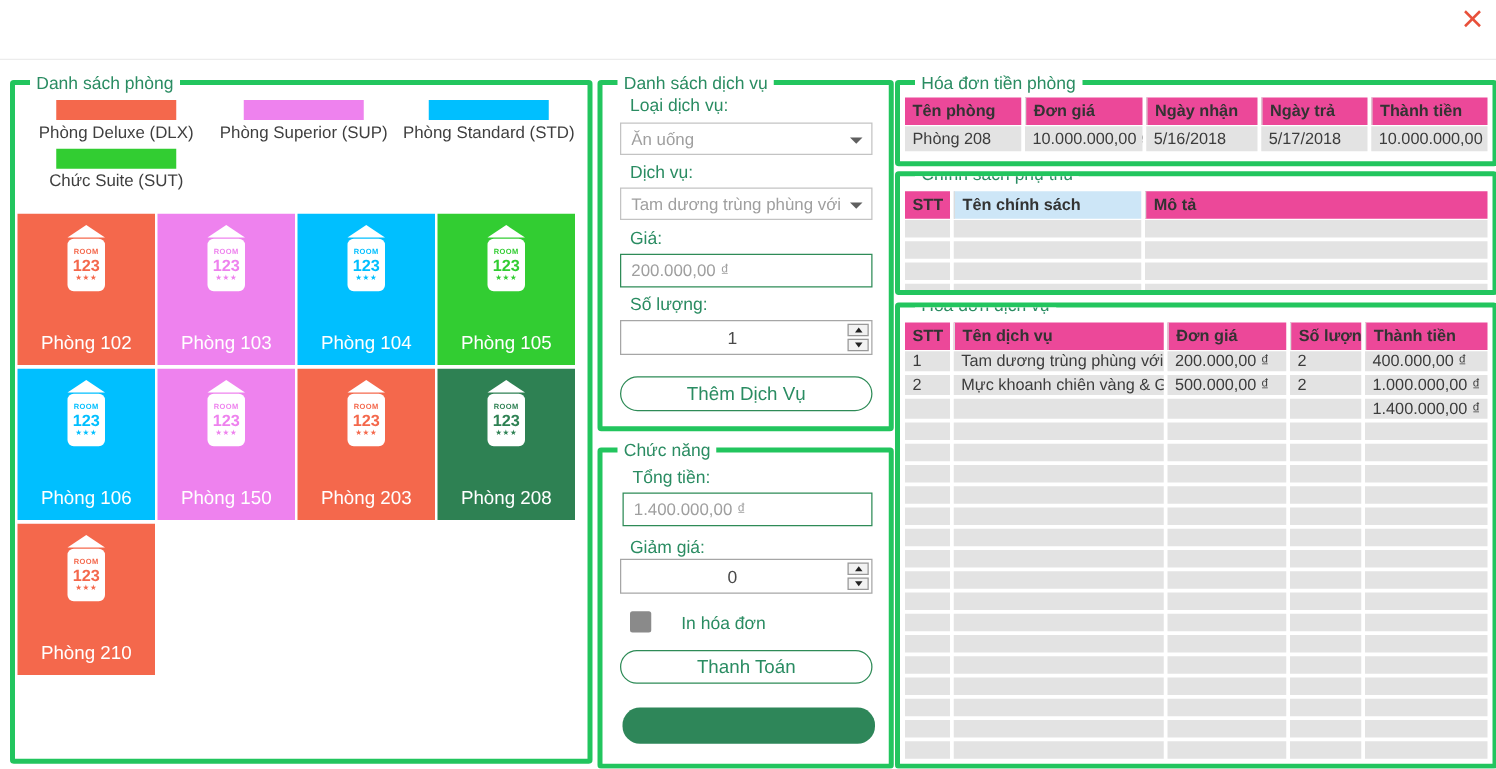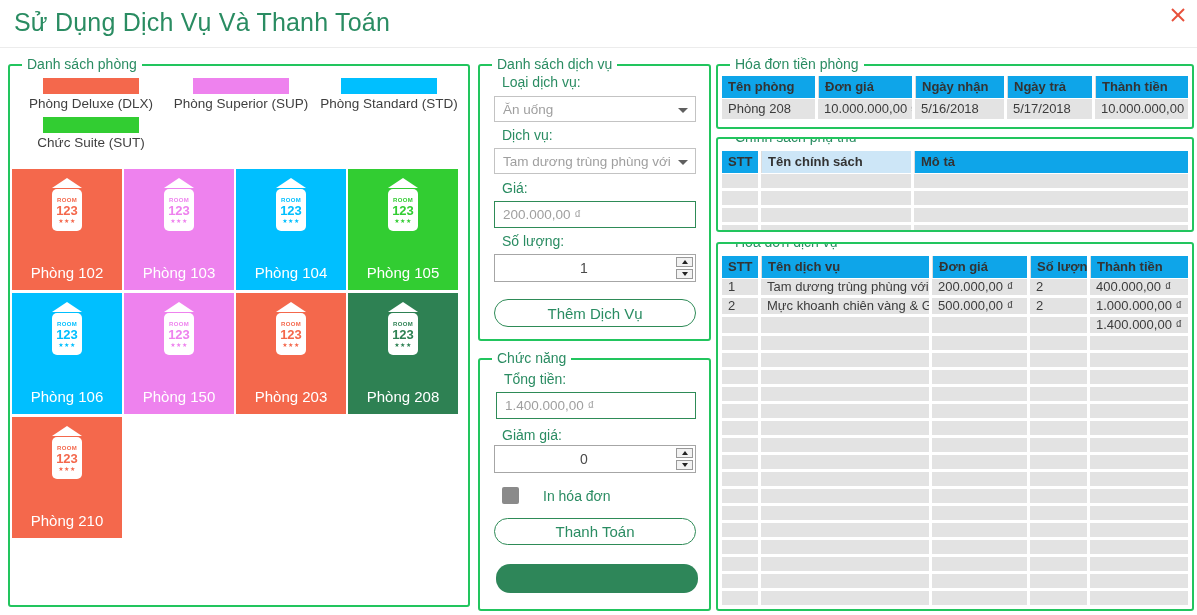--- a/index.html
+++ b/index.html
@@ -10,21 +10,21 @@
   
   .titlebar{position:absolute;left:0;top:0;width:100%;height:47px;}
   .page-title{
     position:absolute;left:14px;top:8px;margin:0;font-size:25px;font-weight:400;
     color:#2a8c62;letter-spacing:.2px;
   }
   .close-btn{position:absolute;right:10px;top:6px;width:18px;height:18px;cursor:pointer;}
   .title-sep{position:absolute;left:0;top:47px;width:100%;height:1px;background:#ececec;}
 
   
-  .gbox{position:absolute;border:2px solid #22c55e;border-radius:3px;background:#fff;}
+  .gbox{position:absolute;border:4px solid #22c55e;border-radius:3px;background:#fff;}
   .gtitle{
     position:absolute;top:-10px;left:12px;background:#fff;padding:0 5px;
     color:#2a8c62;font-size:14px;white-space:nowrap;
   }
   #room-panel{left:8px;top:64px;width:458px;height:539px;}
   #service-panel{left:478px;top:64px;width:229px;height:273px;}
   #function-panel{left:478px;top:358px;width:229px;height:249px;}
   #room-invoice-panel{left:716px;top:64px;width:474px;height:61px;}
   #surcharge-panel{left:716px;top:137px;width:474px;height:91px;overflow:hidden;}
   #service-invoice-panel{left:716px;top:242px;width:474px;height:365px;overflow:hidden;}
@@ -109,41 +109,40 @@
   #room-invoice-panel .table{top:10px;}
   #surcharge-panel .table{top:12px;}
   #service-invoice-panel .table{top:12px;}
   .trow{display:grid;column-gap:3px;}
   .tbl-ri .trow{grid-template-columns:93px 94px 89px 85px 1fr;}
   .tbl-pol .trow{grid-template-columns:36px 150px 1fr;}
   .tbl-si .trow{grid-template-columns:36px 168px 95px 57px 1fr;}
   .thead{margin-bottom:1px;}
   .th{
     height:22px;line-height:22px;font-size:13px;font-weight:600;color:#333;
-    padding-left:6px;background:#0ea5e9;white-space:nowrap;overflow:hidden;
+    padding-left:6px;background:#ec4899;white-space:nowrap;overflow:hidden;
   }
   .th + .th{border-left:1px solid #dcdcdc;}
   .th.hl{background:#cde6f7;}
   .trow.tdata{margin-bottom:3px;}
   .trow.tempty{margin-bottom:3px;}
   .td{
     background:#e3e3e3;font-size:13px;color:#3c3c3c;padding-left:6px;
     white-space:nowrap;overflow:hidden;box-sizing:border-box;
   }
   .tbl-ri .tdata .td{height:20px;line-height:20px;}
   .tbl-si .tdata .td{height:16px;line-height:16px;}
   .tempty .td{height:14px;}
 </style>
 </head>
 <body>
 
 <div id="app">
 
   <div class="titlebar">
-    <h1 class="page-title">Sử Dụng Dịch Vụ Và Thanh Toán</h1>
     <div class="close-btn">
       <svg width="18" height="18" viewBox="0 0 18 18">
         <line x1="3" y1="3" x2="15" y2="15" stroke="#e8503a" stroke-width="2"></line>
         <line x1="15" y1="3" x2="3" y2="15" stroke="#e8503a" stroke-width="2"></line>
       </svg>
     </div>
   </div>
   <div class="title-sep"></div>
 
   <section class="gbox" id="room-panel">

